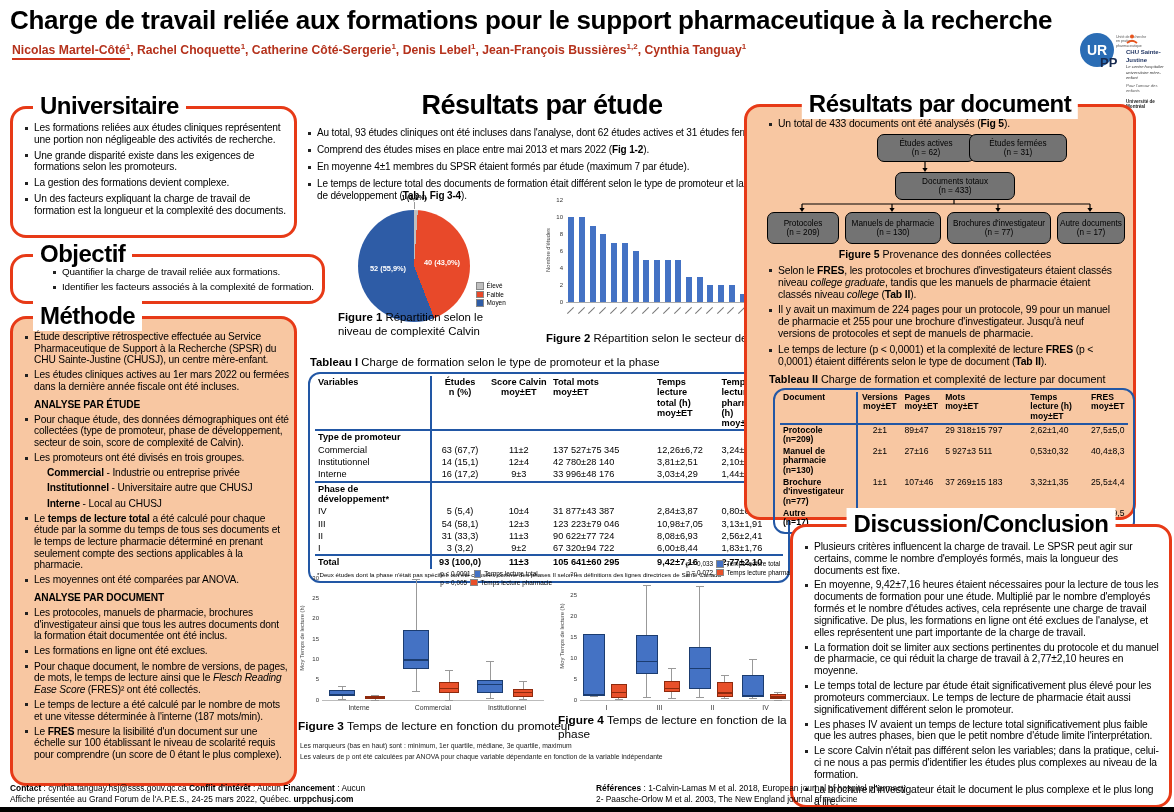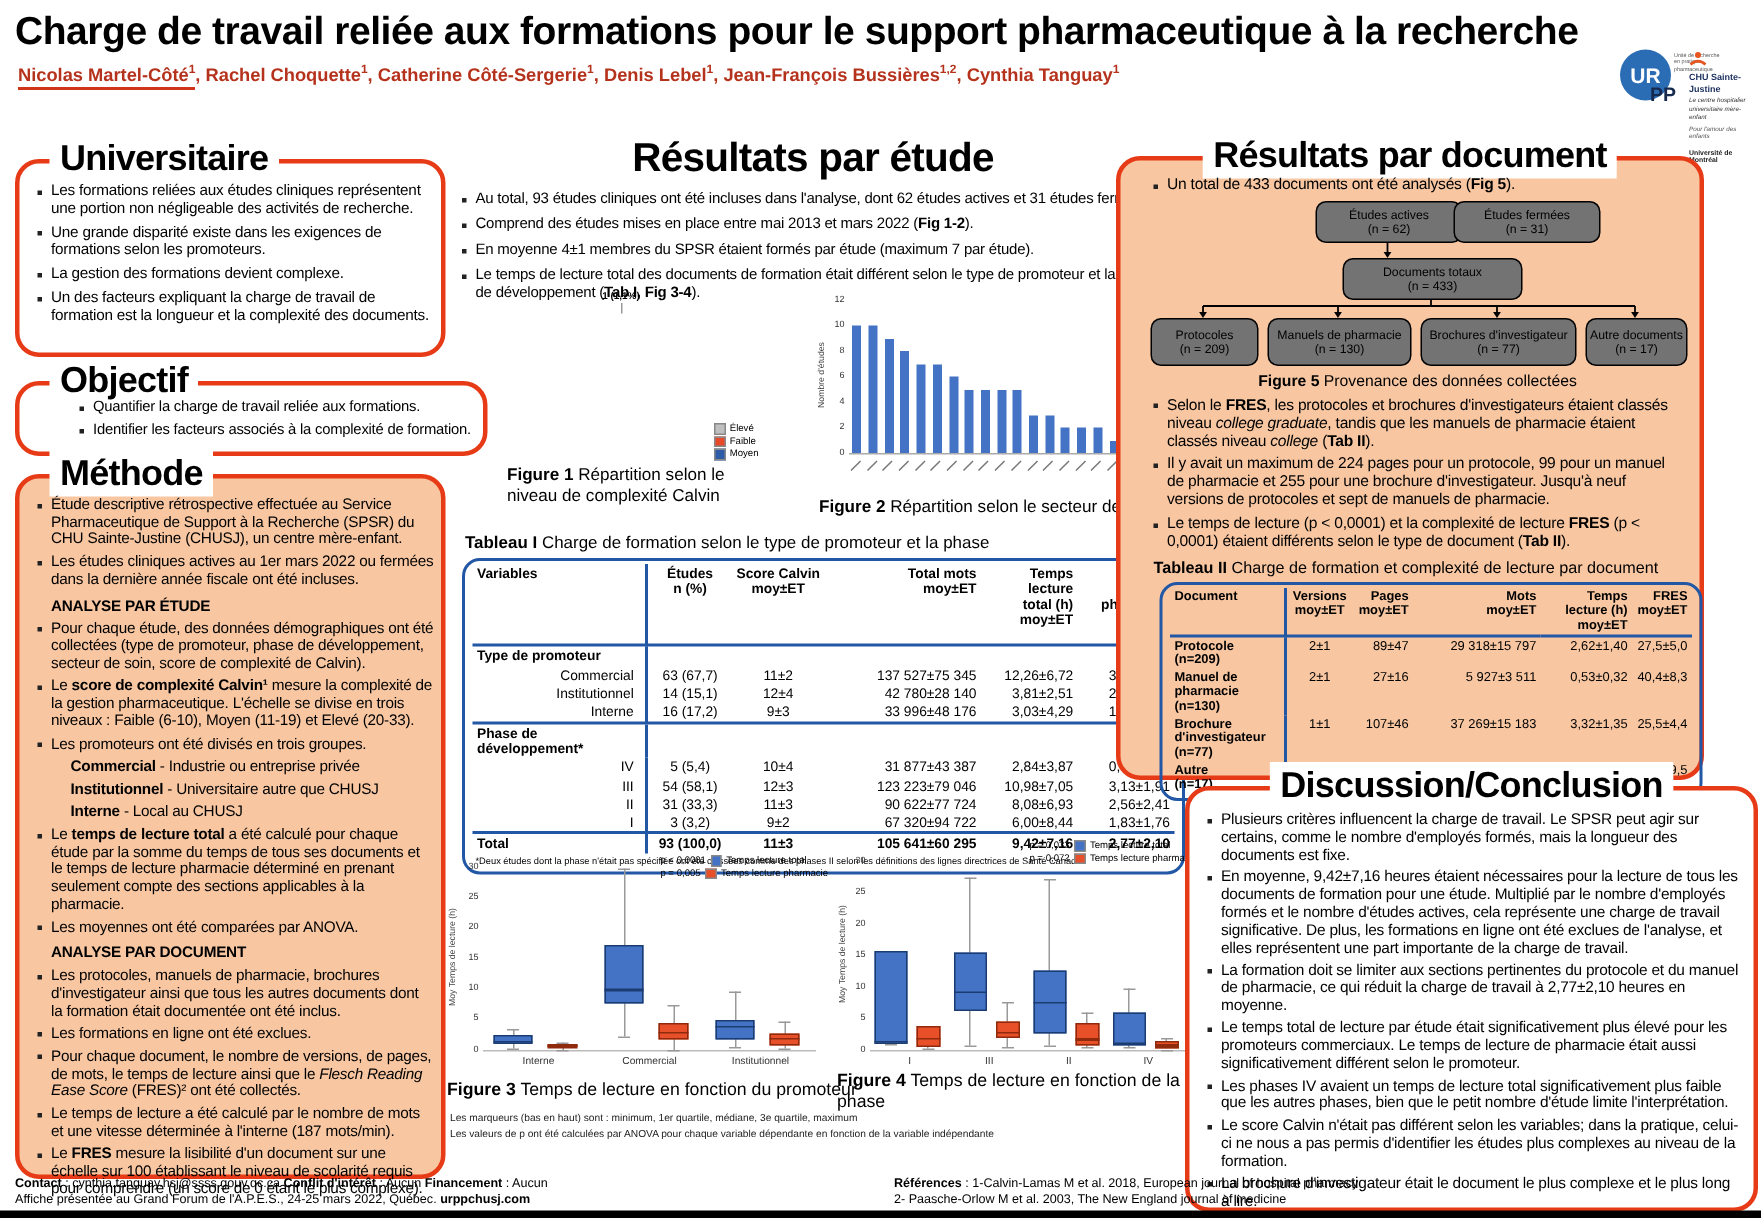--- a/index.html
+++ b/index.html
@@ -47,21 +47,21 @@
   
   .tblbox{border:2.5px solid #2257a5;border-radius:12px;padding:2px 5px 3px;}
   table.pt{border-collapse:collapse;width:100%;}
   table.pt td{padding:1px 3px;vertical-align:top;line-height:1.12;}
   .t1wrap table.pt td{font-size:9.2px;}
   .t2wrap table.pt td{font-size:8.6px;}
   tr.hdr td{border-bottom:2px solid #2257a5;font-weight:bold;}
   tr.hline td{border-top:2px solid #2257a5;}
   tr.brow td{font-weight:bold;}
   td.vline{border-right:2px solid #2257a5;}
-  .al{text-align:left;}.ac{text-align:center;}.ar{text-align:right;}
+  .al{text-align:left;}.ac{text-align:center;}.ar{text-align:left;}
   .fnote{font-size:6.2px;padding:2px 2px 0;line-height:1.2;}
   
   .flow{position:relative;width:356px;height:112px;margin:4px auto 0;}
   .fnode{position:absolute;border:1.5px solid #000;border-radius:7px;background:#737373;font-size:8.2px;
          line-height:1.12;text-align:center;display:flex;align-items:center;justify-content:center;white-space:pre-line;}
   
   .chartbox{position:absolute;}
   .tick{position:absolute;font-size:6px;color:#333;text-align:right;width:15px;}
   .catlab{position:absolute;font-size:6.8px;color:#333;text-align:center;}
   .lgrow{display:flex;align-items:center;gap:3px;font-size:6.4px;margin-bottom:1px;white-space:nowrap;}
@@ -125,21 +125,20 @@
       </div>
   </div>
 
   <div class="rbox peach" style="left:10px;top:316px;width:281px;height:464px;">
     <div class="btitle">Méthode</div>
     <div class="blist met-list">
         <div class="bli t-b">Étude descriptive rétrospective effectuée au Service Pharmaceutique de Support à la Recherche (SPSR) du CHU Sainte-Justine (CHUSJ), un centre mère-enfant.</div>
         <div class="bli t-b">Les études cliniques actives au 1er mars 2022 ou fermées dans la dernière année fiscale ont été incluses.</div>
         <div class="bli t-h">ANALYSE PAR ÉTUDE</div>
         <div class="bli t-b">Pour chaque étude, des données démographiques ont été collectées (type de promoteur, phase de développement, secteur de soin, score de complexité de Calvin).</div>
-        <div class="bli t-b">Le <b>score de complexité Calvin¹</b> mesure la complexité de la gestion pharmaceutique. L'échelle se divise en trois niveaux : Faible (6-10), Moyen (11-19) et Elevé (20-33).</div>
         <div class="bli t-b">Les promoteurs ont été divisés en trois groupes.</div>
         <div class="bli t-s"><b>Commercial</b> - Industrie ou entreprise privée</div>
         <div class="bli t-s"><b>Institutionnel</b> - Universitaire autre que CHUSJ</div>
         <div class="bli t-s"><b>Interne</b> -  Local au CHUSJ</div>
         <div class="bli t-b">Le <b>temps de lecture total</b> a été calculé pour chaque étude par la somme du temps de tous ses documents et le temps de lecture pharmacie déterminé en prenant seulement compte des sections applicables à la pharmacie.</div>
         <div class="bli t-b">Les moyennes ont été comparées par ANOVA.</div>
         <div class="bli t-h">ANALYSE PAR DOCUMENT</div>
         <div class="bli t-b">Les protocoles, manuels de pharmacie, brochures d'investigateur ainsi que tous les autres documents dont la formation était documentée ont été inclus.</div>
         <div class="bli t-b">Les formations en ligne ont été exclues.</div>
         <div class="bli t-b">Pour chaque document, le nombre de versions, de pages, de mots, le temps de lecture ainsi que le <i>Flesch Reading Ease Score</i> (FRES)² ont été collectés.</div>
@@ -150,20 +149,24 @@
 
   <div class="abs mid-title">Résultats par étude</div>
   <div class="abs blist mid-list">
       <div class="bli t-b">Au total, 93 études cliniques ont été incluses dans l'analyse, dont 62 études actives et 31 études fermées</div>
       <div class="bli t-b">Comprend des études mises en place entre mai 2013 et mars 2022 (<b>Fig 1-2</b>).</div>
       <div class="bli t-b">En moyenne 4±1 membres du SPSR étaient formés par étude (maximum 7 par étude).</div>
       <div class="bli t-b">Le temps de lecture total des documents de formation était différent selon le type de promoteur et la phase de développement (<b>Tab I, Fig 3-4</b>).</div>
     </div>
 
   <div class="chartbox" id="fig1" style="left:324px;top:194px;width:212px;height:122px;">
+      <div style="position:absolute;left:34px;top:16px;width:112px;height:112px;border-radius:50%;background:conic-gradient(#bfbfbf 0% 1.1%,#e8492a 1.1% 44.1%,#2e5ca6 44.1% 100%);">
+        <div style="position:absolute;left:2px;top:54px;width:56px;text-align:center;color:#fff;font-weight:bold;font-size:7.4px;">52 (55,9%)</div>
+        <div style="position:absolute;left:56px;top:48px;width:56px;text-align:center;color:#fff;font-weight:bold;font-size:7.4px;">40 (43,0%)</div>
+      </div>
       <div style="position:absolute;left:60px;top:0;width:60px;text-align:center;font-weight:bold;font-size:6.6px;">1 (1,1%)</div>
       <div style="position:absolute;left:90px;top:8px;width:1px;height:7px;background:#999;"></div>
       <div style="position:absolute;left:152px;top:88px;">
         <div class="lgrow"><span class="lgsq" style="background:#bfbfbf"></span>Élevé</div>
         <div class="lgrow"><span class="lgsq" style="background:#e8492a"></span>Faible</div>
         <div class="lgrow"><span class="lgsq" style="background:#2e5ca6"></span>Moyen</div>
       </div>
     </div>
   <div class="abs cap" style="left:338px;top:311px;width:210px;"><b>Figure 1</b> Répartition selon le<br>niveau de complexité Calvin</div>
 

